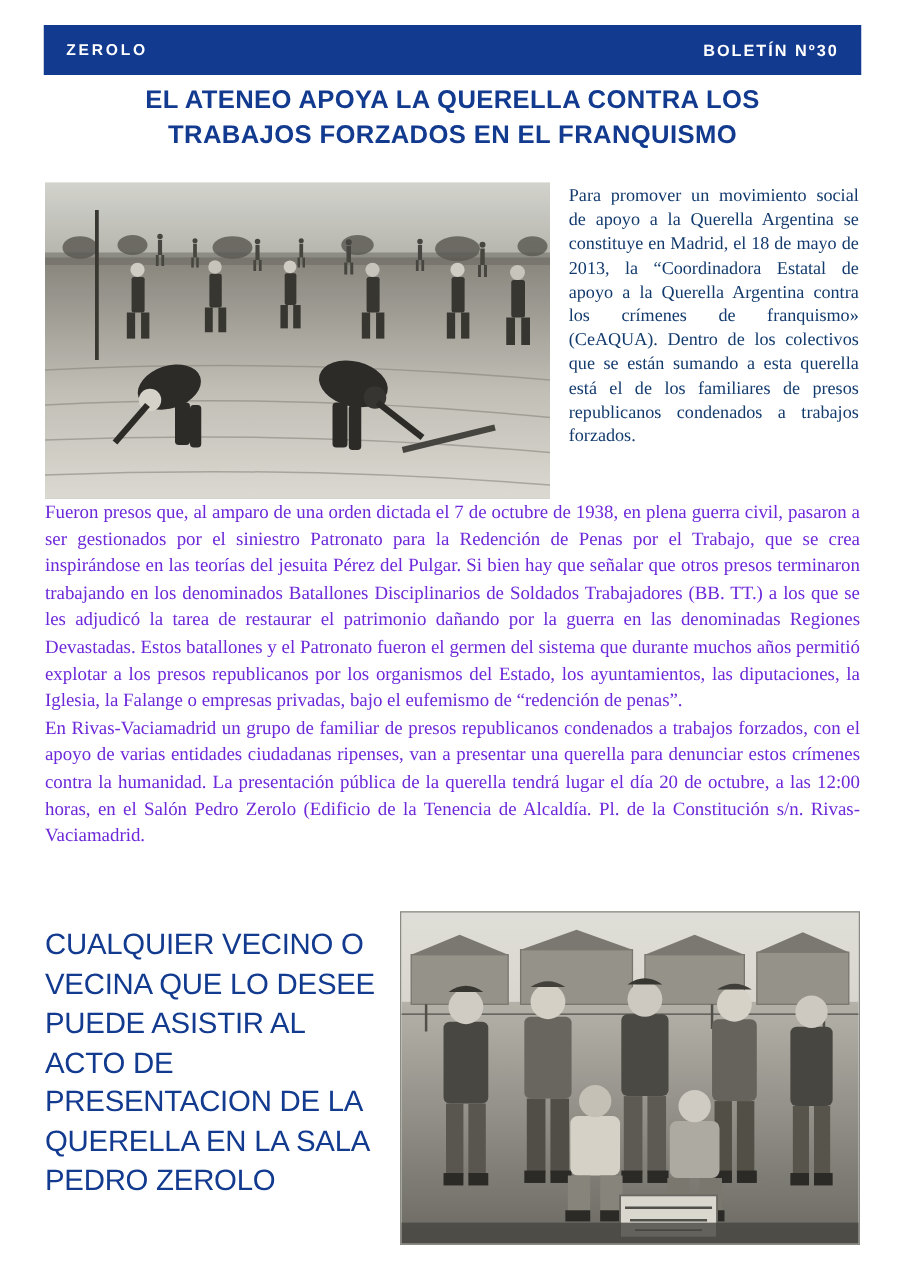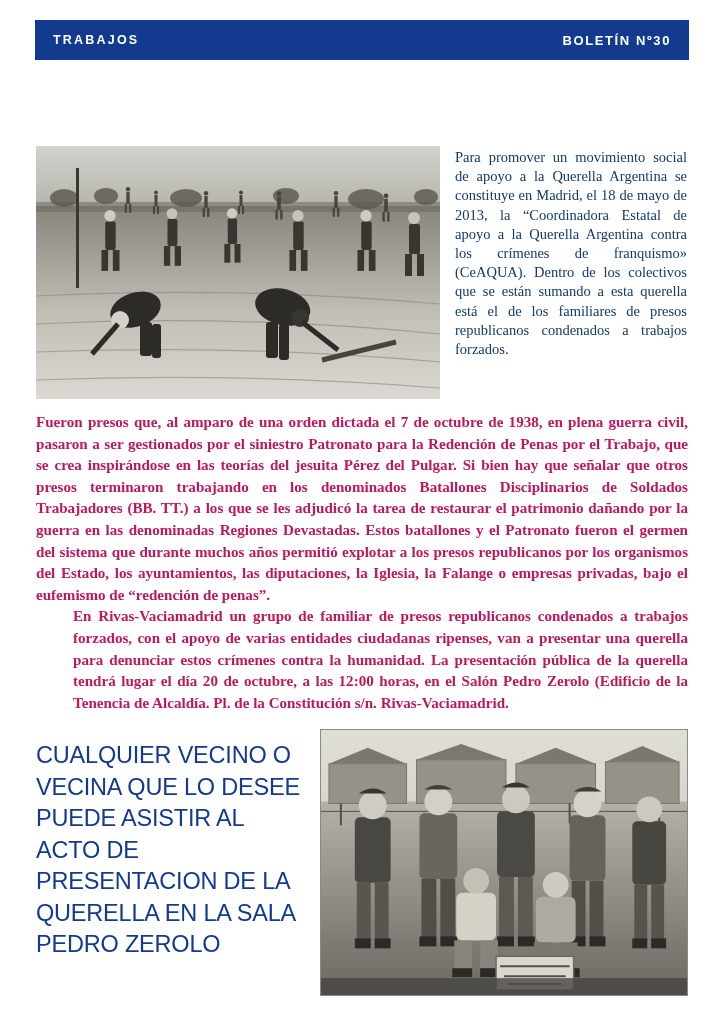--- a/index.html
+++ b/index.html
@@ -96,33 +96,33 @@
     font-weight: normal;
     text-align: justify;
     color: #123a6d;
     font-family: "Liberation Serif", serif;
   }
 
   
   .body-text {
     position: absolute;
     left: 36px;
-    top: 412px;
+    top: 400px;
     width: 652px;
     font-size: 15.1px;
     line-height: 21.6px;
-    font-weight: bold;
+    font-weight: normal;
     text-align: justify;
-    color: #be185d;
+    color: #6d28d9;
   }
   .body-text p {
     margin: 0;
     text-indent: 0;
   }
-  .body-text p + p { margin-top: 0px; margin-left: 37px; }
+  .body-text p + p { margin-top: 0px; }
 
   
   .cta {
     position: absolute;
     left: 36px;
     top: 740px;
     width: 272px;
     font-family: "Liberation Sans", sans-serif;
     font-weight: normal;
     font-size: 23.5px;
@@ -133,25 +133,27 @@
 
   
   .photo-svg { display: block; width: 100%; height: 100%; }
 </style>
 </head>
 <body>
 
 <div class="page">
 
   <div class="header-bar">
-    <div class="header-left">TRABAJOS</div>
+    <div class="header-left">ZEROLO</div>
     <div class="header-right">BOLETÍN Nº30</div>
   </div>
 
   <div class="title">
+    <span>EL ATENEO APOYA LA QUERELLA CONTRA LOS</span>
+    <span class="line2">TRABAJOS FORZADOS EN EL FRANQUISMO</span>
   </div>
 
   <div class="photo1">
     <svg class="photo-svg" viewBox="0 0 404 253" preserveAspectRatio="none">
       <defs>
         <linearGradient id="skyG" x1="0" y1="0" x2="0" y2="1">
           <stop offset="0%" stop-color="#dcdcd6"></stop>
           <stop offset="100%" stop-color="#b9b9b1"></stop>
         </linearGradient>
         <linearGradient id="groundG" x1="0" y1="0" x2="0" y2="1">

